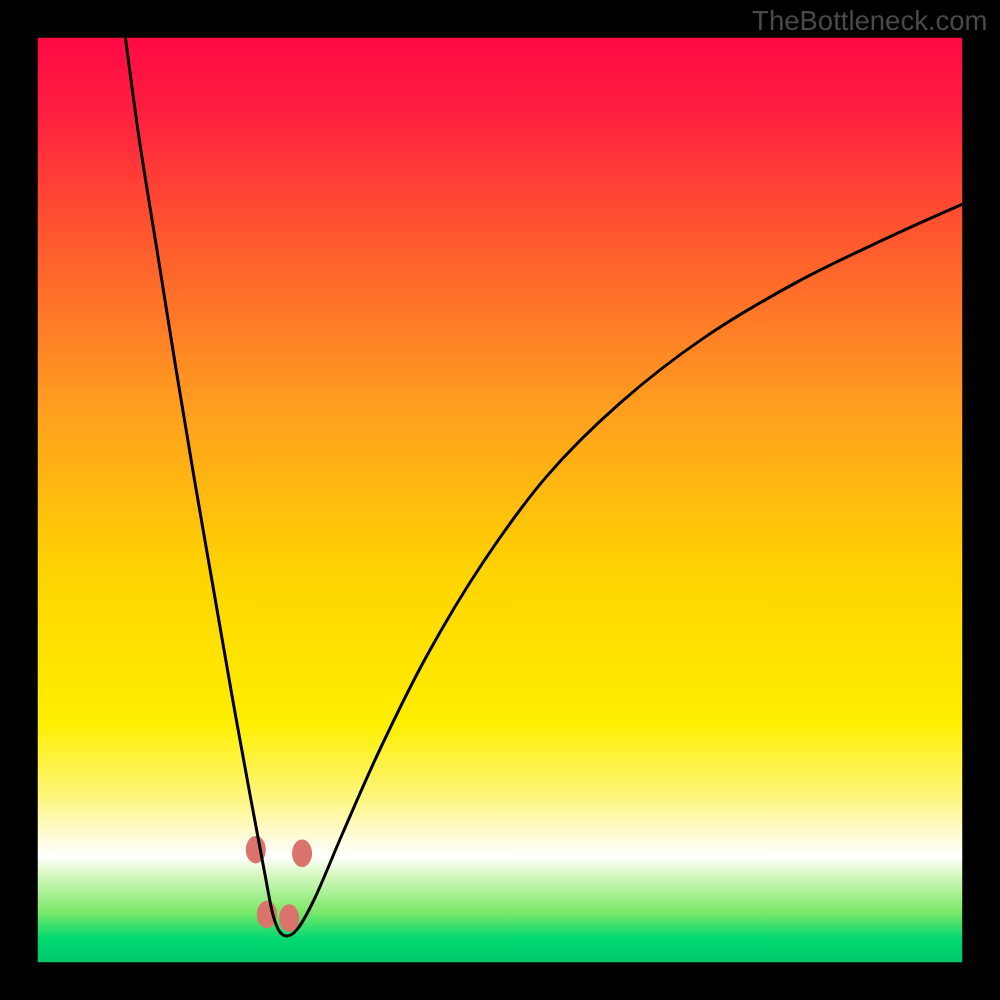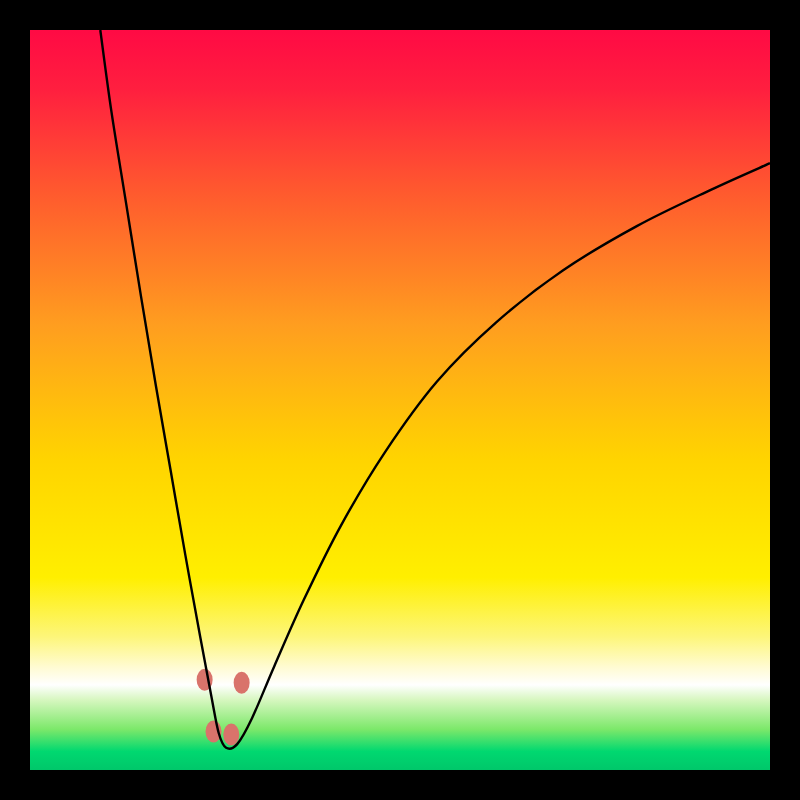--- a/index.html
+++ b/index.html
@@ -34,20 +34,21 @@
     color: #4a4a4a;
     font-weight: 500;
     letter-spacing: 0px;
   }
   svg { display: block; }
 </style>
 </head>
 <body>
 
 <div class="frame">
+  <div class="watermark">TheBottleneck.com</div>
   <div class="plot">
     <svg id="chart-svg" width="740" height="740" viewBox="0 0 740 740">
       <defs>
         <linearGradient id="bg-grad" x1="0" y1="0" x2="0" y2="1">
             <stop offset="0%" stop-color="#ff0a44"></stop>
             <stop offset="8%" stop-color="#ff1f3f"></stop>
             <stop offset="22%" stop-color="#ff5a2e"></stop>
             <stop offset="40%" stop-color="#ff9e1f"></stop>
             <stop offset="57.99999999999999%" stop-color="#ffd400"></stop>
             <stop offset="74%" stop-color="#ffef00"></stop>

